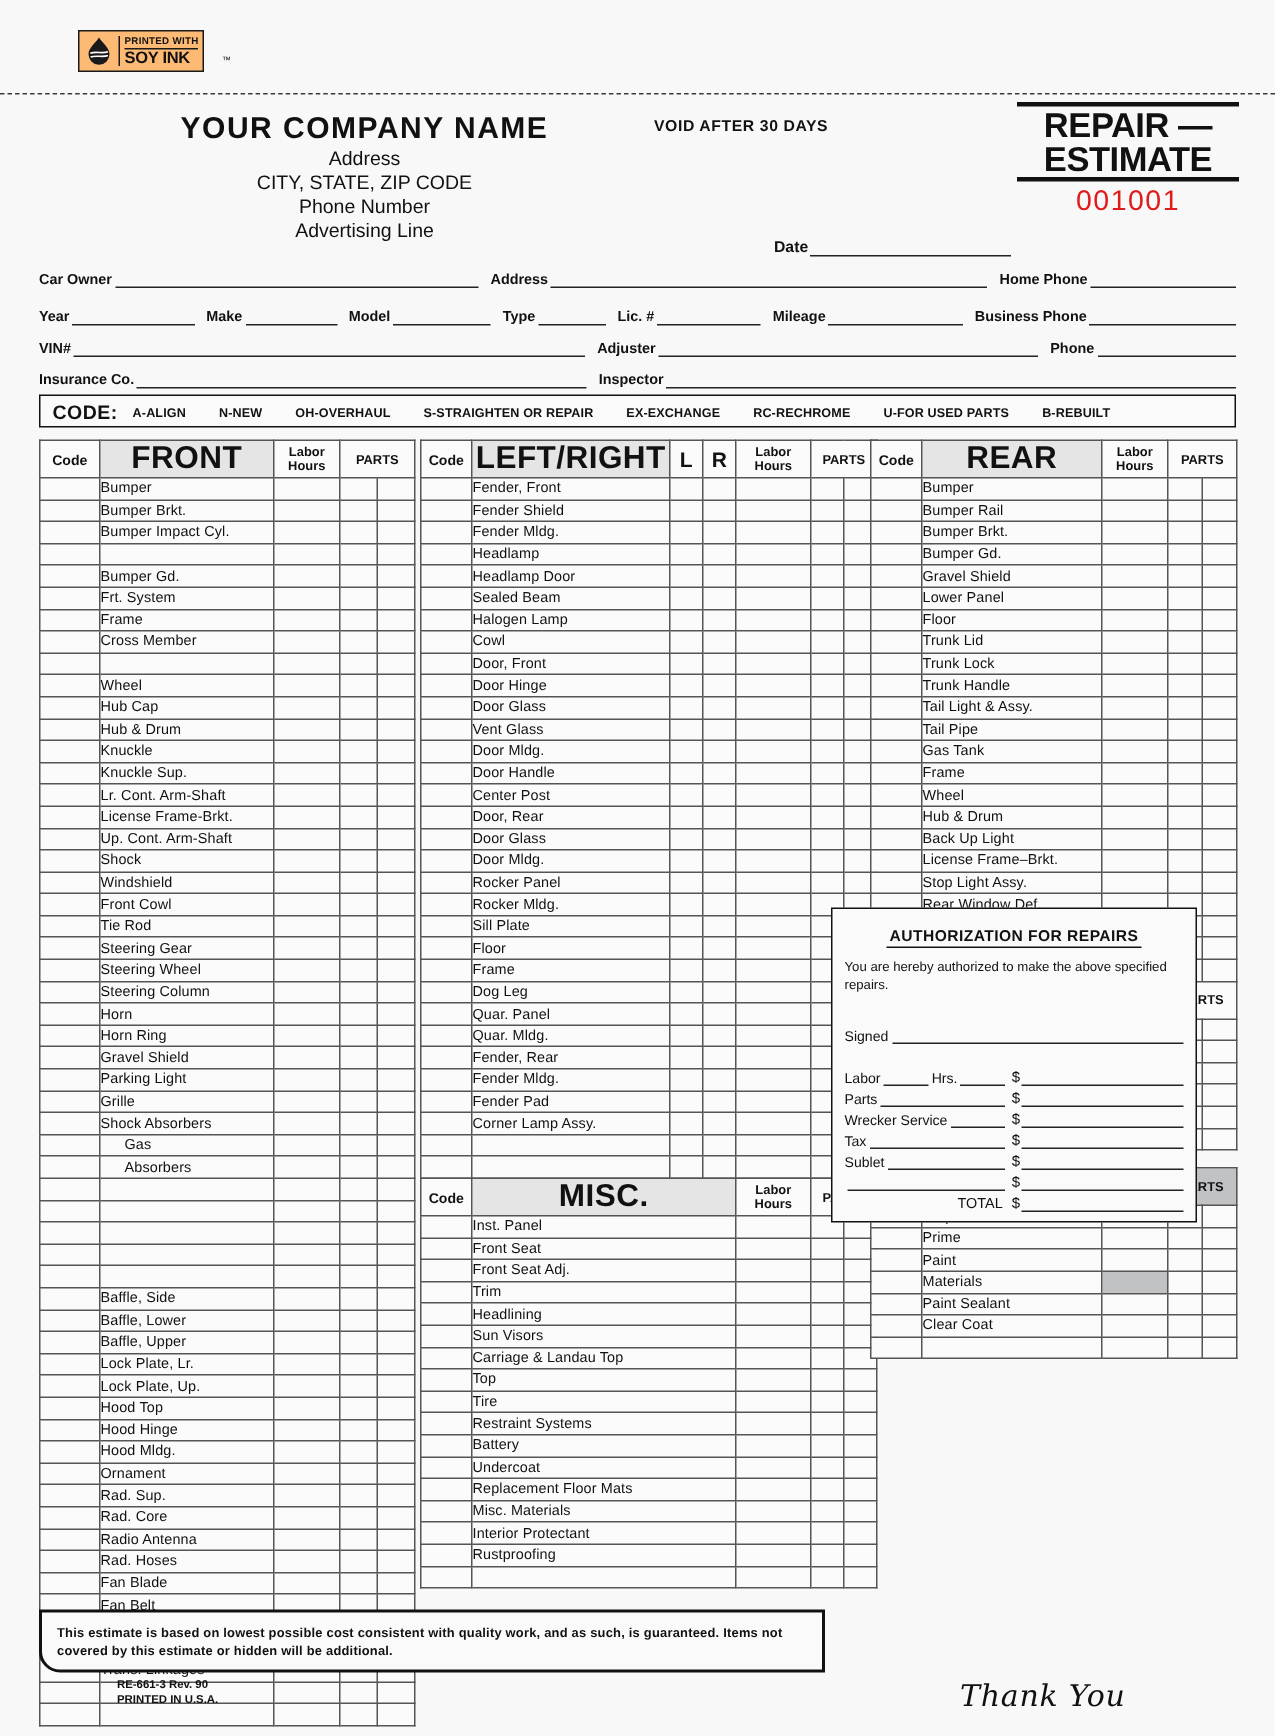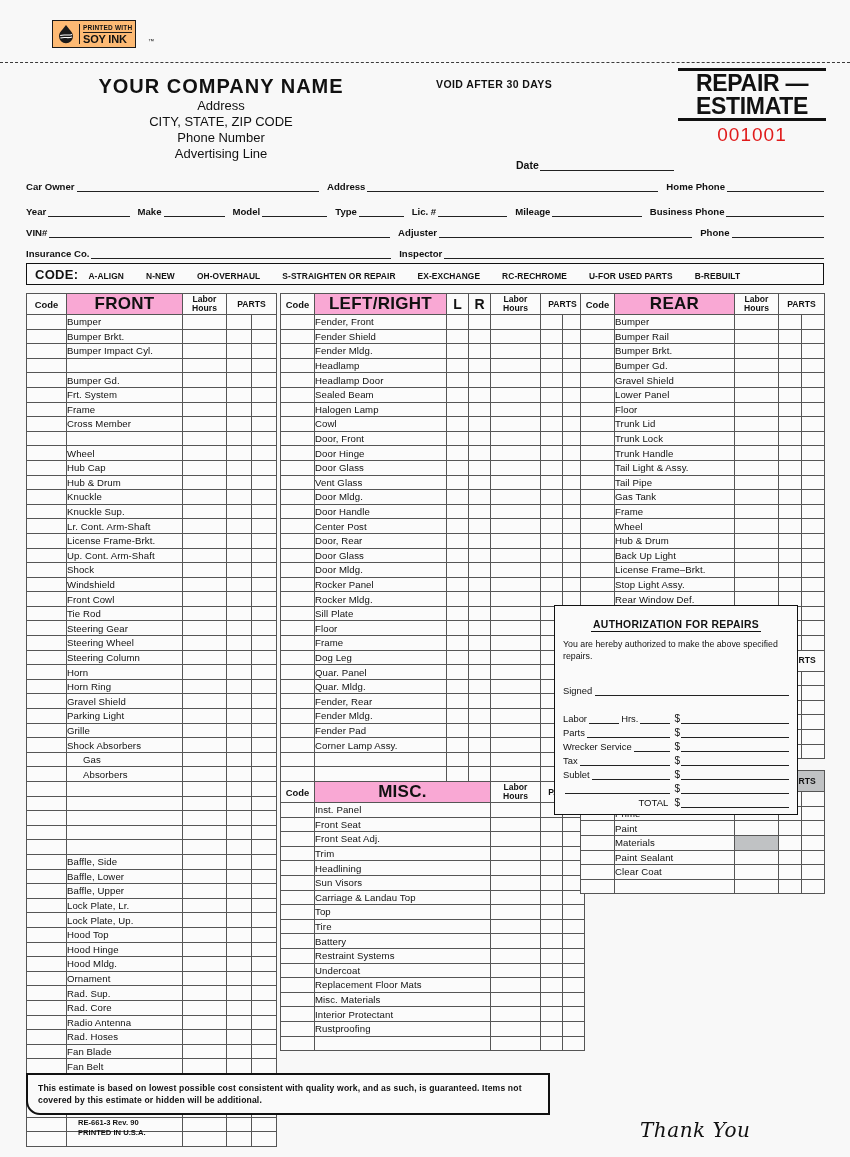--- a/index.html
+++ b/index.html
@@ -18,21 +18,21 @@
   .soy-drop{width:26px;display:flex;align-items:center;justify-content:center;border-right:1.5px solid #1a1a1a;}
   .soy-txt{display:flex;flex-direction:column;justify-content:center;padding:0 3px;}
   .soy-l1{font-size:6.5px;font-weight:bold;letter-spacing:.2px;line-height:8px;border-bottom:1.2px solid #1a1a1a;}
   .soy-l2{font-size:11px;font-weight:bold;letter-spacing:-.2px;line-height:12px;}
   .soy-tm{position:absolute;left:148px;top:38px;font-size:6px;}
 
   
   .perf{position:absolute;left:0;top:62px;width:850px;border-top:1.6px dashed #3a3a3a;}
 
   
-  .company{position:absolute;left:76px;top:74px;width:290px;text-align:center;}
+  .company{position:absolute;left:98px;top:74px;width:290px;text-align:center;}
   .company .name{font-size:20px;font-weight:bold;letter-spacing:1px;line-height:24px;}
   .company .line{font-size:13px;line-height:16px;}
 
   .void{position:absolute;left:436px;top:78px;font-size:10.5px;font-weight:bold;letter-spacing:.4px;}
 
   .repair-box{position:absolute;right:24px;top:68px;width:148px;text-align:center;}
   .repair-box .rb-in{border-top:3px solid #111;border-bottom:3px solid #111;padding:1px 0 0 0;}
   .repair-box .rl{font-size:23px;font-weight:bold;line-height:23px;letter-spacing:-.3px;}
   .repair-box .num{color:#e01b1b;font-size:19px;line-height:24px;padding-top:2px;letter-spacing:1px;}
 
@@ -49,21 +49,21 @@
   
   .codebar{position:absolute;left:26px;top:263px;width:796px;height:20px;border:1.6px solid #111;background:#fafafa;display:flex;align-items:center;}
   .codebar .cw{font-size:13px;font-weight:bold;padding:0 10px 0 8px;letter-spacing:.3px;}
   .codebar .ci{font-size:8.4px;font-weight:bold;padding-right:22px;letter-spacing:.1px;white-space:nowrap;}
 
   
   .grid{position:absolute;left:26px;top:293px;width:798px;}
   table.sec{border-collapse:collapse;table-layout:fixed;width:100%;}
   table.sec td,table.sec th{border:0.9px solid #555;padding:0;height:13.6px;background:#fbfbfb;}
   .hdr td{border:1.3px solid #111;height:20px;text-align:center;vertical-align:middle;font-weight:bold;background:#fdfdfd;}
-  .hdr .peach{background:#f9a8d4;font-size:17px;letter-spacing:.3px;}
+  .hdr .peach{background:#e5e5e5;font-size:21px;letter-spacing:.3px;}
   .hdr .small{font-size:8.6px;line-height:9px;}
   .hdr .code{font-size:9.4px;}
   .hdr .lr{font-size:14px;}
   .itm{font-size:9.6px;padding-left:4px;white-space:nowrap;letter-spacing:.1px;}
   .itm.ind{padding-left:16px;}
   .gray{background:#C0C2C4 !important;}
   .chk{font-size:14px;text-align:center;font-weight:normal;}
 
   .colwrap{position:absolute;top:0;}
   .colA{left:0;width:250px;}
@@ -996,28 +996,28 @@
             </tr>
             <tr>
               <td></td>
               <td class="itm">Tire</td>
               <td></td>
               <td></td>
               <td></td>
             </tr>
             <tr>
               <td></td>
+              <td class="itm">Restraint  Systems</td>
+              <td></td>
+              <td></td>
+              <td></td>
+            </tr>
+            <tr>
+              <td></td>
               <td class="itm">Battery</td>
-              <td></td>
-              <td></td>
-              <td></td>
-            </tr>
-            <tr>
-              <td></td>
-              <td class="itm">Restraint  Systems</td>
               <td></td>
               <td></td>
               <td></td>
             </tr>
             <tr>
               <td></td>
               <td class="itm">Undercoat</td>
               <td></td>
               <td></td>
               <td></td>

